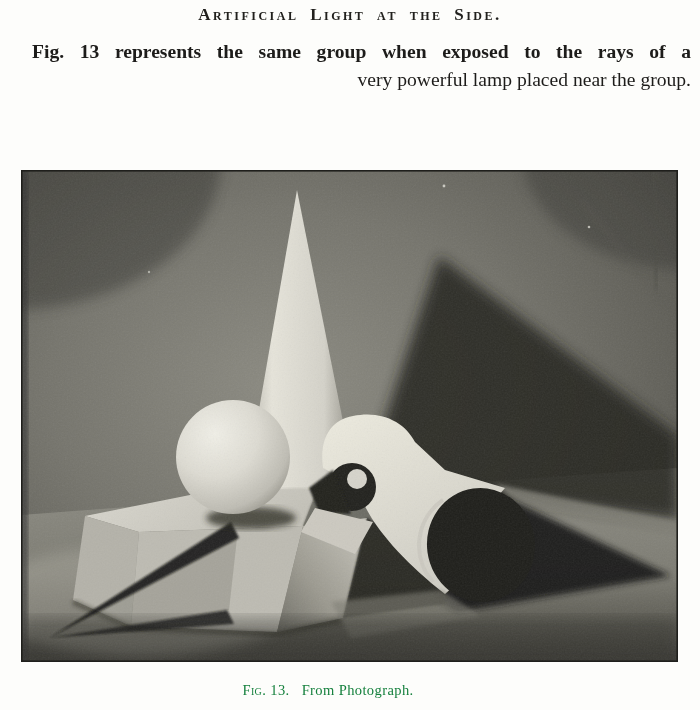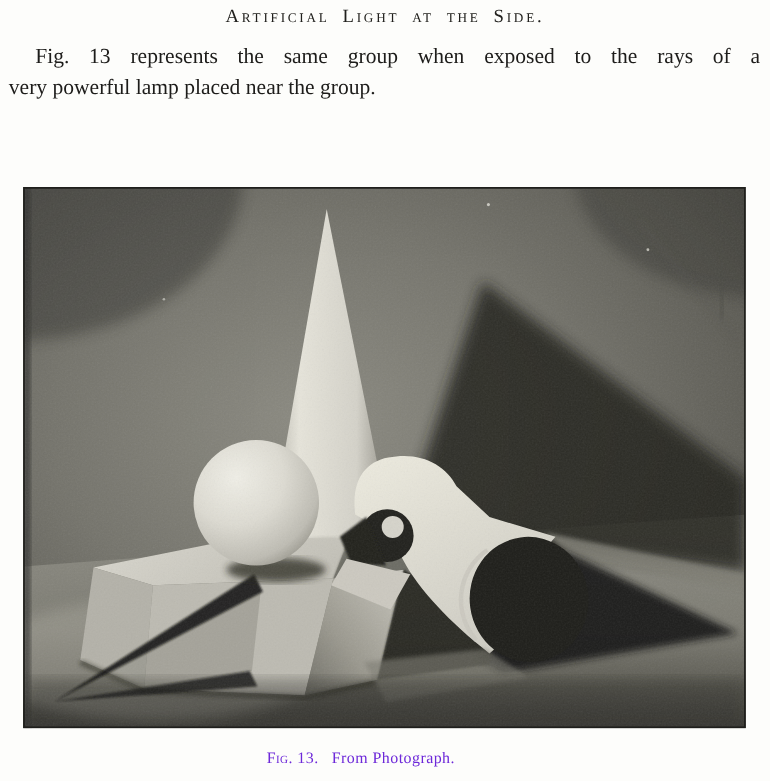--- a/index.html
+++ b/index.html
@@ -9,45 +9,45 @@
     font-family:"Liberation Serif","DejaVu Serif",serif;
     color:#1d1c1a;
     position:relative;
   }
   .page{position:relative;width:700px;height:710px;}
 
   
   .running-head{
     margin:0;padding-top:5px;
     text-align:center;
-    font-size:17px;font-weight:400;
+    font-size:17px;font-weight:700;
     font-variant:small-caps;
     letter-spacing:2.5px;word-spacing:5px;
     color:#21201d;
   }
 
   
   .text-block{margin-top:13px;font-size:19.6px;line-height:27.6px;}
-  .bline{margin:0 9px 0 8px;white-space:nowrap;}
+  .bline{margin:0 9px 0 8px;white-space:nowrap;text-align:right;}
   .just{text-align:justify;text-align-last:justify;white-space:normal;}
-  .ind1{text-indent:24px;}
+  .ind1{text-indent:24px;font-weight:bold;}
   .ind2{text-indent:22px;}
   .lead-bold{font-weight:bold;letter-spacing:.2px;}
 
   
   figure.photo{
     position:absolute;left:21px;top:170px;margin:0;
     width:657px;height:492px;
   }
   figure.photo svg{display:block;}
 
   
   .caption{
     position:absolute;top:682px;left:0;width:656px;
-    text-align:center;font-size:14.5px;letter-spacing:.4px;color:#6d28d9;
+    text-align:center;font-size:14.5px;letter-spacing:.4px;color:#15803d;
   }
   .caption .fig-label{font-variant:small-caps;margin-right:12px;}
 </style>
 </head>
 <body>
 
 <div class="page">
 
   <h1 class="running-head">Artificial Light at the Side.</h1>
 

